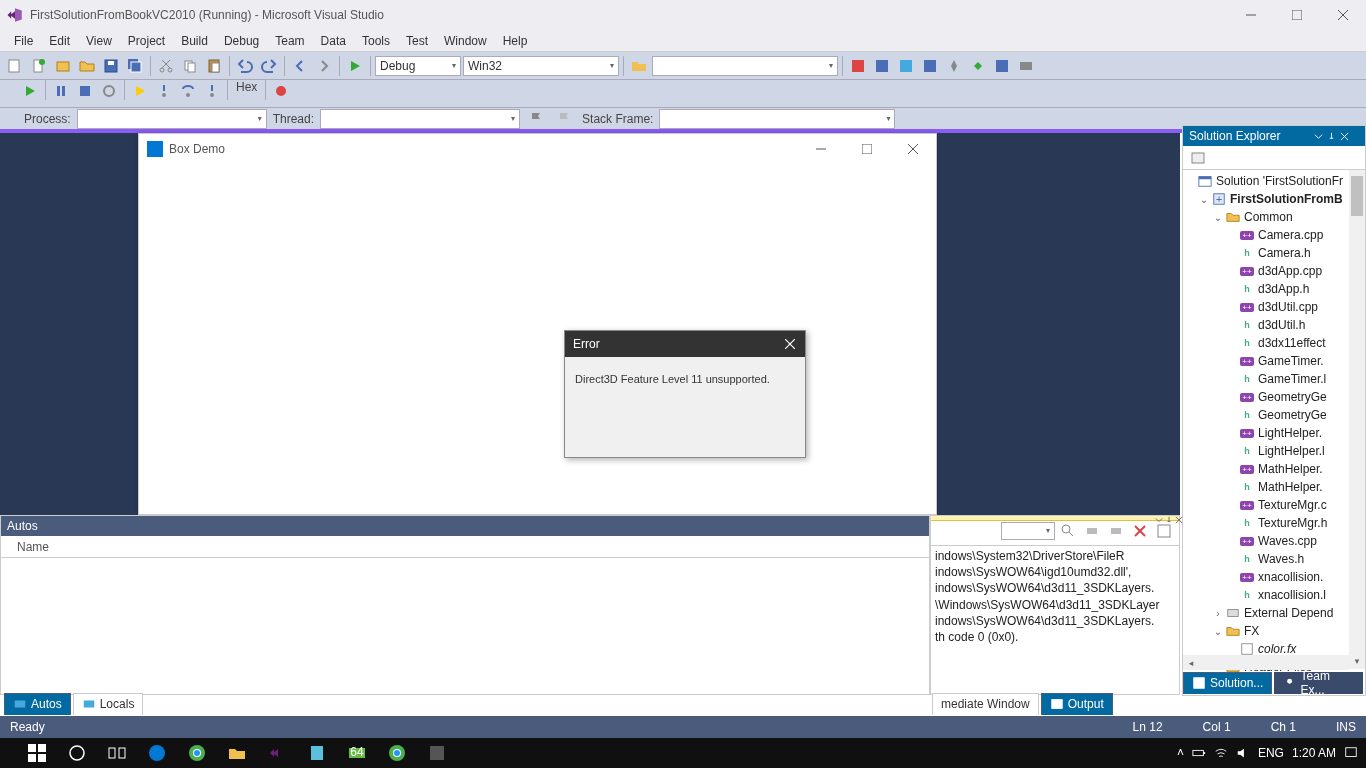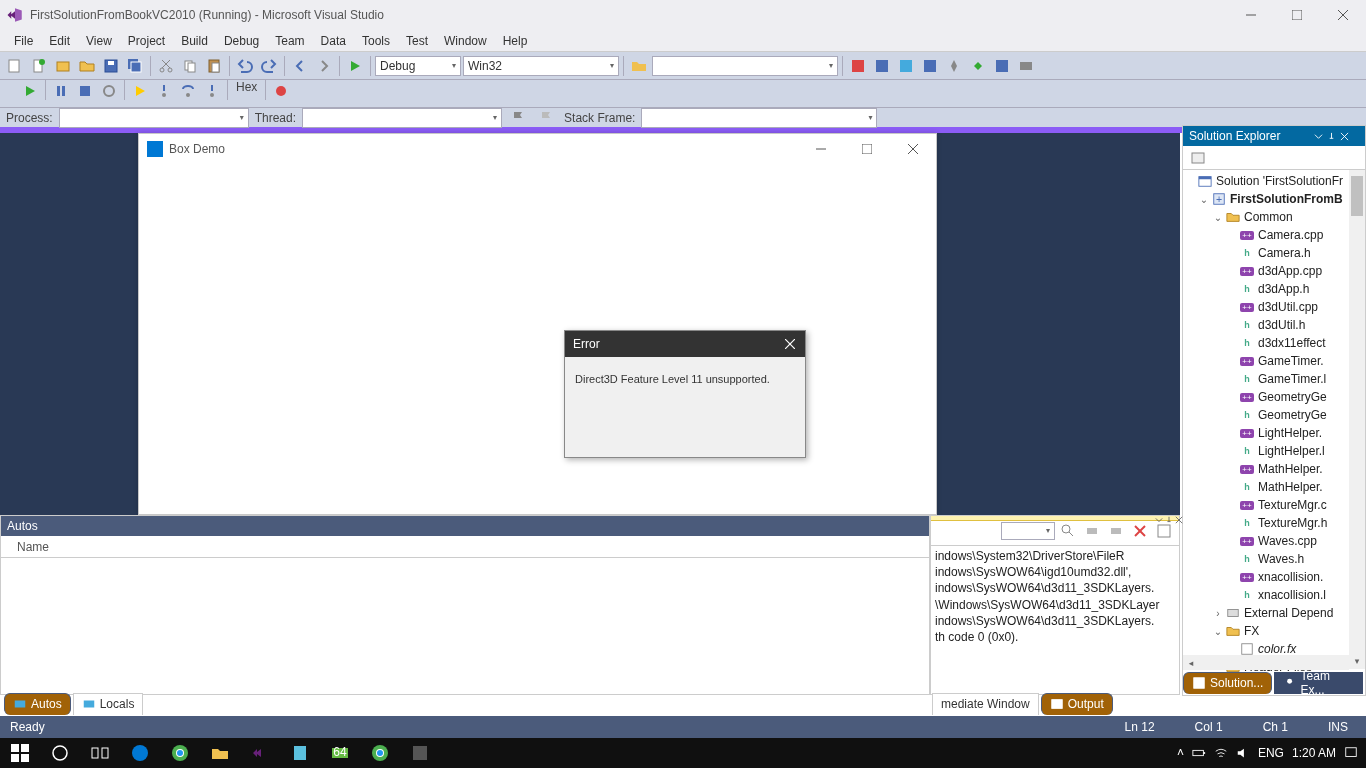--- a/index.html
+++ b/index.html
@@ -12,21 +12,21 @@
 .titlebar-btn svg { width:10px; height:10px; stroke:#555; stroke-width:1; fill:none; }
 .menubar { height:22px; background:#eeeef2; display:flex; align-items:center; padding-left:6px; border-bottom:1px solid #ccc; }
 .menubar span { padding:3px 8px; color:#333; }
 .toolbar { height:28px; background:#cfd6e5; border-bottom:1px solid #aab; display:flex; align-items:center; padding-left:4px; gap:2px; }
 .tb-icon { width:22px; height:22px; display:flex; align-items:center; justify-content:center; border:1px solid transparent; }
 .tb-icon svg { width:16px; height:16px; }
 .tb-sep { width:1px; height:20px; background:#aab; margin:0 2px; }
 .tb-combo { height:20px; background:#fff; border:1px solid #aab; display:flex; align-items:center; padding:0 4px; font-size:11px; color:#333; }
 .tb-combo .arrow { margin-left:auto; font-size:8px; color:#666; }
 .toolbar2 { height:28px; background:#cfd6e5; border-bottom:1px solid #aab; display:flex; padding-left:19px; gap:2px; }
-.toolbar3 { height:25px; background:#cfd6e5; display:flex; align-items:center; padding-left:6px; gap:6px; border-bottom:6px solid #8b5cf6; }
+.toolbar3 { height:25px; background:#cfd6e5; display:flex; align-items:center; padding-left:24px; gap:6px; border-bottom:4px solid #8b5cf6; }
 .tb-label { color:#444; }
 .content { position:absolute; top:133px; left:0; width:1180px; height:382px; background:#293955; }
 .boxdemo { position:absolute; left:138px; top:0; width:799px; height:382px; background:#fff; border:1px solid #c8c8c8; box-shadow:0 0 5px rgba(0,0,0,0.2); }
 .boxdemo-title { height:30px; background:#fff; display:flex; align-items:center; padding-left:8px; color:#555; }
 .boxdemo-title .icon { width:16px; height:16px; margin-right:6px; background:#0078d4; display:inline-block; }
 .boxdemo-title .spacer { flex:1; }
 .boxdemo-title .wbtn { width:46px; height:30px; display:flex; align-items:center; justify-content:center; }
 .boxdemo-title .wbtn svg { width:10px; height:10px; stroke:#555; stroke-width:1; fill:none; }
 .errdlg { position:absolute; left:564px; top:330px; width:242px; height:128px; background:#f0f0f0; border:1px solid #888; box-shadow:2px 2px 6px rgba(0,0,0,0.3); z-index:50; }
 .errdlg-title { height:26px; background:#333; color:#fff; display:flex; align-items:center; padding-left:8px; }
@@ -53,25 +53,25 @@
 .tree { padding:2px 0; overflow:hidden; font-size:12px; color:#222; }
 .tree-row { display:flex; align-items:center; height:18px; white-space:nowrap; }
 .tree-row .tw { width:14px; text-align:center; color:#666; font-size:10px; }
 .tree-row .ficon { width:16px; height:16px; margin-right:3px; display:flex; align-items:center; justify-content:center; }
 .tree-scroll { position:absolute; right:0; top:44px; bottom:26px; width:16px; background:#f0f0f0; }
 .tree-scroll .thumb { position:absolute; top:6px; left:2px; right:2px; height:40px; background:#c0c0c0; }
 .tree-scroll .arr { height:16px; display:flex; align-items:center; justify-content:center; color:#666; font-size:9px; }
 .bottom-scroll { position:absolute; left:0; right:16px; bottom:25px; height:15px; background:#f0f0f0; display:flex; align-items:center; }
 .bottabs { position:absolute; left:0; bottom:0; height:25px; display:flex; align-items:center; }
 .bottab { height:22px; padding:0 8px; display:flex; align-items:center; gap:4px; background:#fff; border:1px solid #ccc; border-bottom:none; margin-right:2px; font-size:11px; color:#333; }
-.bottab.active { background:#a16207; color:#fff; border-color:#4b5b7b;border-radius:6px; }
+.bottab.active { background:#0369a1; color:#fff; border-color:#4b5b7b; }
 .statusbar { position:absolute; left:0; bottom:30px; right:0; height:22px; background:#4b5b7b; color:#fff; display:flex; align-items:center; padding:0 10px; font-size:11px; }
 .statusbar .spacer { flex:1; }
 .statusbar span { margin-right:40px; }
-.taskbar { position:absolute; left:0; bottom:0; right:0; height:30px; background:#101010; display:flex; align-items:center; }
+.taskbar { position:absolute; left:0; bottom:0; right:0; height:30px; background:#101010; display:flex; align-items:center;padding-left:17px; }
 .taskbar .tb { width:40px; height:30px; display:flex; align-items:center; justify-content:center; }
 .taskbar .tb svg { width:18px; height:18px; }
 .taskbar .spacer { flex:1; }
 .taskbar .tray { display:flex; align-items:center; color:#fff; font-size:11px; gap:8px; padding-right:8px; }
 .folder-icon { fill:#f0c050; }
 .cpp-chip { font-size:8px; color:#fff; background:#8e44ad; padding:0 2px; border-radius:2px; }
 .h-chip { font-size:9px; color:#4a8; font-weight:bold; }
 </style>
 </head>
 <body>
@@ -732,21 +732,21 @@
     <span>Output</span>
   </div>
 </div>
 
 <div class="statusbar">
   <span>Ready</span>
   <div class="spacer"></div>
   <span>Ln 12</span>
   <span>Col 1</span>
   <span>Ch 1</span>
-  <span style="margin-right:8px">INS</span>
+  <span style="margin-right:0">INS</span>
 </div>
 
 <div class="taskbar">
   <div class="tb">
       <svg viewBox="0 0 18 18">
         <rect x="0" y="0" width="8" height="8" fill="#fff"></rect>
         <rect x="10" y="0" width="8" height="8" fill="#fff"></rect>
         <rect x="0" y="10" width="8" height="8" fill="#fff"></rect>
         <rect x="10" y="10" width="8" height="8" fill="#fff"></rect>
       </svg>

